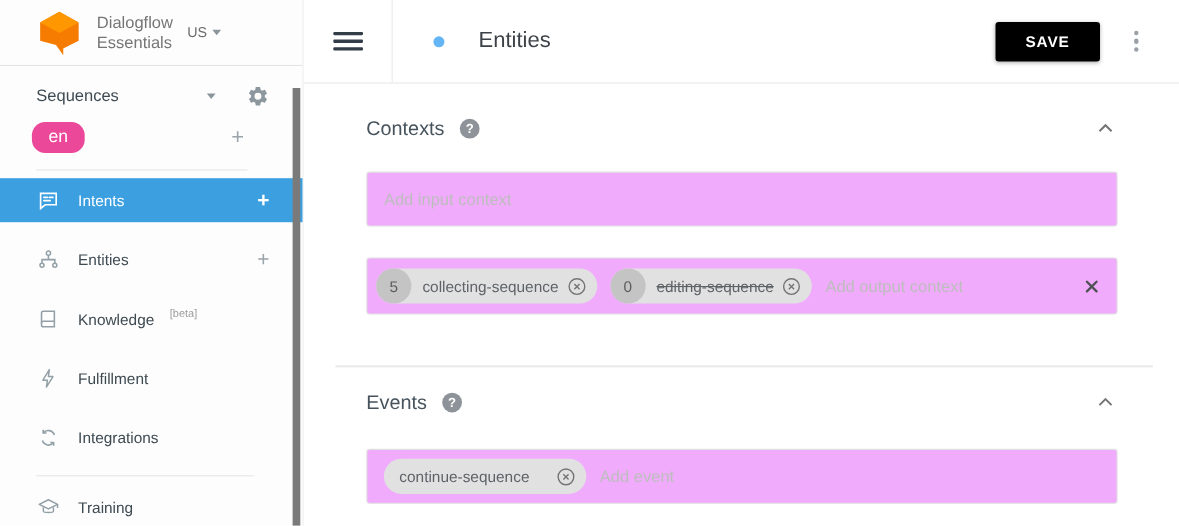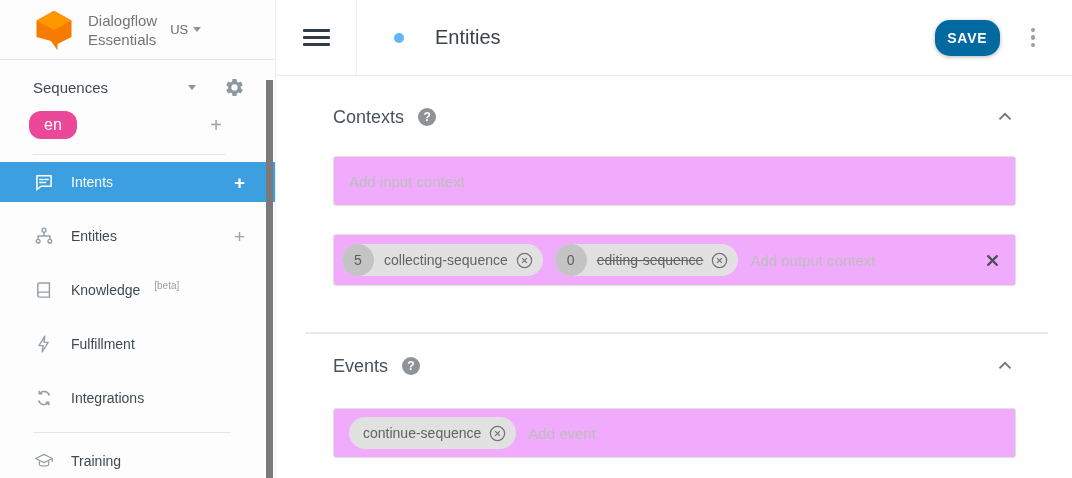--- a/index.html
+++ b/index.html
@@ -44,38 +44,38 @@
   .sb-scrollbar { position:absolute; top:80px; right:2px; width:7px; height:398px; background:#7a7a7a; cursor:pointer; }
 
   
   .main { flex:1; display:flex; flex-direction:column; background:#fff; min-width:0; }
   .m-header { height:76px; flex:0 0 76px; border-bottom:1px solid #e8e8e8; display:flex; align-items:center; }
   .burger-wrap { width:81px; align-self:stretch; border-right:1px solid #ececec; display:flex; align-items:center; justify-content:center; cursor:pointer; }
   .burger { width:27px; }
   .burger div { height:3.5px; background:#333d47; border-radius:1px; margin:3.5px 0; }
   .title-dot { width:10px; height:10px; border-radius:50%; background:#64b5f6; margin-left:37px; flex:0 0 10px; }
   .m-title { font-size:20px; color:#3c4247; margin-left:31px; white-space:nowrap; }
-  .save-btn { margin-left:auto; background:#0369a1; color:#fff; border:none; border-radius:15px; font-family:inherit; font-size:14px; font-weight:bold; letter-spacing:0.8px; padding:10px 12px; cursor:pointer; box-shadow:0 1px 4px rgba(0,0,0,0.3); }
+  .save-btn { margin-left:auto; background:#000000; color:#fff; border:none; border-radius:3px; font-family:inherit; font-size:14px; font-weight:bold; letter-spacing:0.8px; padding:10px 27px; cursor:pointer; box-shadow:0 1px 4px rgba(0,0,0,0.3); }
   .kebab { margin:0 33px 0 27px; display:flex; flex-direction:column; gap:3px; cursor:pointer; padding:4px; }
   .kebab i { width:4.5px; height:4.5px; border-radius:50%; background:#9aa0a6; }
 
   .content { flex:1; }
   .section-head { display:flex; align-items:center; margin:30px 56px 0 57px; }
   .section-title { font-size:18px; color:#46535c; }
   .help-icon { width:18px; height:18px; border-radius:50%; background:#8d9398; color:#fff; font-size:12px; font-weight:bold; display:flex; align-items:center; justify-content:center; margin-left:14px; cursor:pointer; }
   .collapse { margin-left:auto; cursor:pointer; display:flex; }
   .collapse svg { width:22px; height:22px; }
 
   .field { margin:28px 56px 0 57px; border:1px solid #e0e0e0; border-radius:3px; min-height:50px; display:flex; align-items:center; padding:0 15px; background:#f0abfc; }
   .field.tall { min-height:52px; padding:0 15px 0 8px; }
   .field input { border:0; outline:0; flex:1 1 60px; min-width:60px; font-size:15px; color:#555; background:transparent; font-family:inherit; padding:0; }
   .field input::placeholder { color:#bdbdbd; }
 
   .chip { display:flex; align-items:center; background:#e1e1e1; border-radius:16px; height:32px; margin-right:12px; padding-right:9px; font-size:14px; color:#5f6368; white-space:nowrap; }
-  .chip.no-count { padding-left:14px; }
+  .chip.no-count { padding-left:14px;gap:17px; }
   .chip-count { width:32px; height:32px; border-radius:50%; background:#c4c4c4; color:#5c5c5c; display:flex; align-items:center; justify-content:center; font-size:14px; margin-right:10px; flex:0 0 32px; }
   .chip-label { margin-right:7px; }
   .chip.strike .chip-label { text-decoration:line-through; }
   .chip-remove { display:flex; cursor:pointer; color:#757575; }
   .chip-remove svg { width:19px; height:19px; }
 
   .clear-x { margin-left:10px; display:flex; cursor:pointer; color:#4d5156; }
   .clear-x svg { width:15px; height:15px; }
 
   .content-divider { height:2px; background:#eaeaea; margin:46px 24px 0 29px; }

